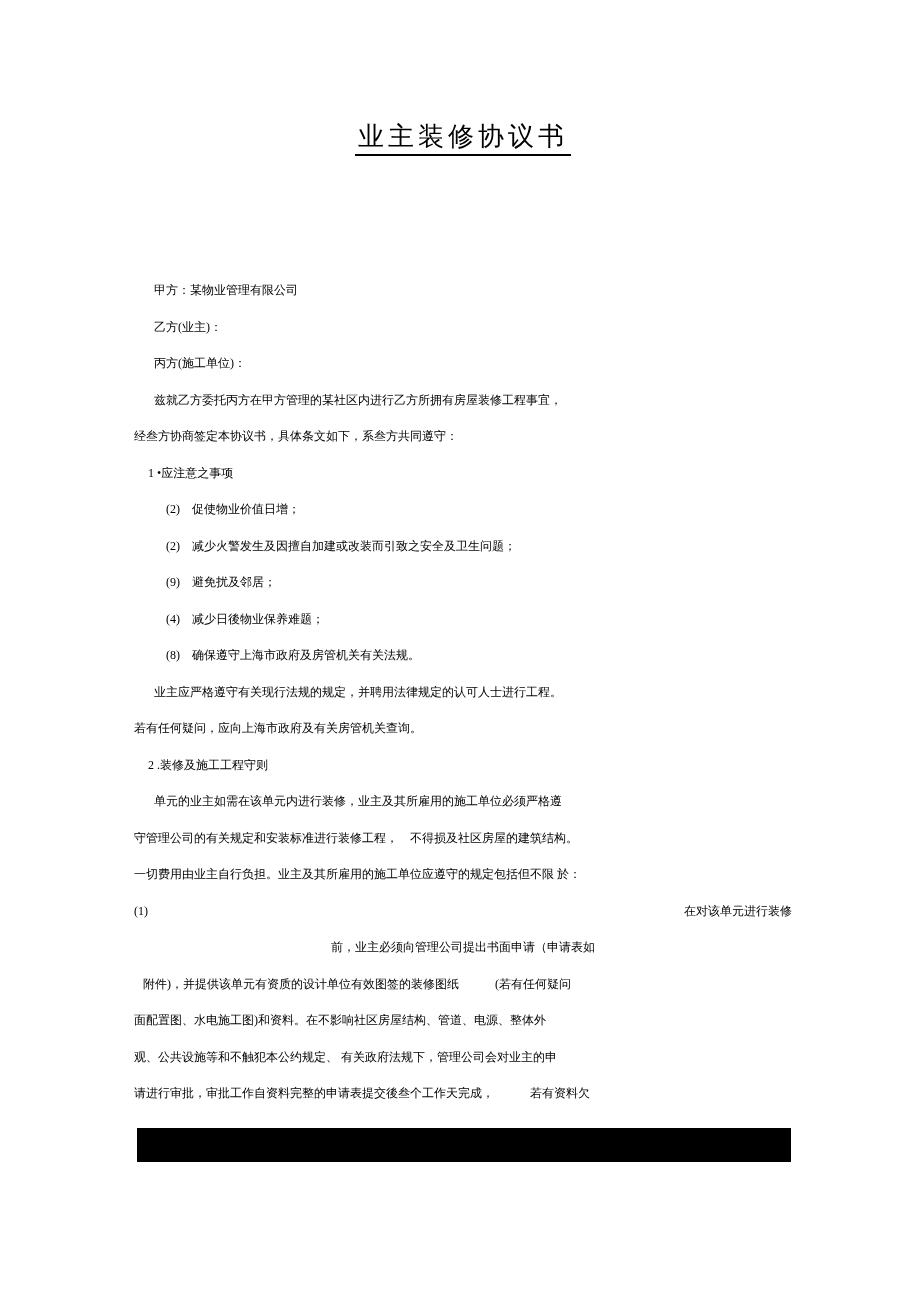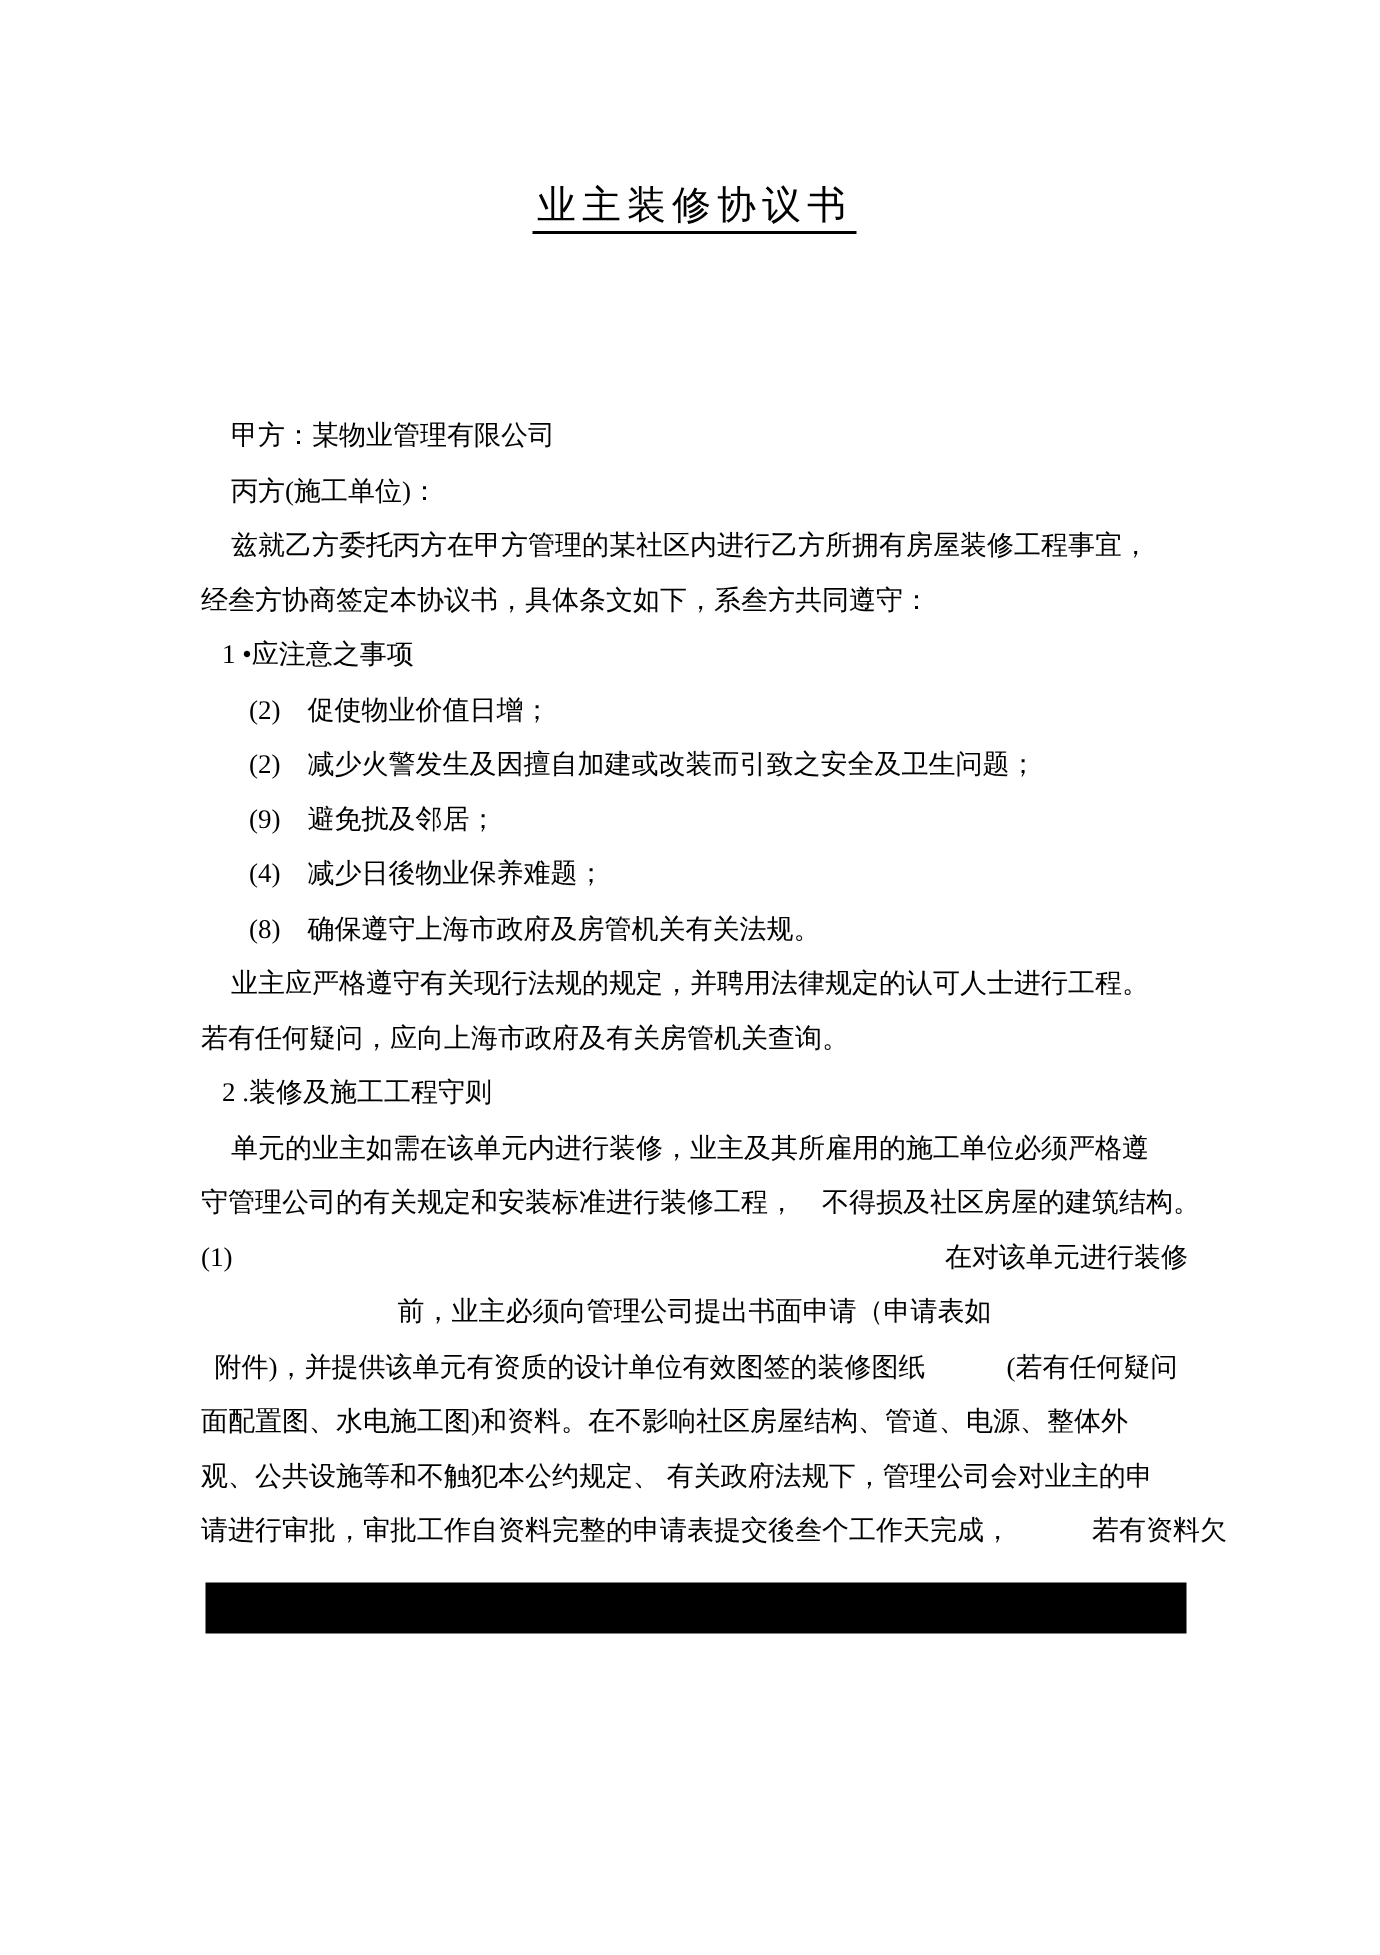--- a/index.html
+++ b/index.html
@@ -28,21 +28,21 @@
     font-weight:400;
   }
   .doc-title span {
     border-bottom:2px solid #000;
     padding:0 3px 3px 3px;
   }
   .lines { margin-top:114px; }
   .line {
     height:36.5px;
     line-height:36.5px;
-    font-size:18px;
+    font-size:12px;
     white-space:pre;
   }
   .p         { padding-left:0; }
   .p-indent  { padding-left:20px; }
   .p-sindent { padding-left:9px; }
   .heading   { padding-left:14px; }
   .item      { padding-left:32px; }
   .center    { text-align:center; }
   .split     { display:flex; justify-content:space-between; }
   .black-bar {
@@ -56,34 +56,36 @@
 </head>
 <body>
 
 <div class="page">
   <div class="content">
     <div class="doc-title">
       <span>业主装修协议书</span>
     </div>
     <div class="lines">
         <div class="line p-indent">甲方：某物业管理有限公司</div>
+        <div class="line p-indent">乙方(业主)：</div>
         <div class="line p-indent">丙方(施工单位)：</div>
         <div class="line p-indent">兹就乙方委托丙方在甲方管理的某社区内进行乙方所拥有房屋装修工程事宜，</div>
         <div class="line p">经叁方协商签定本协议书，具体条文如下，系叁方共同遵守：</div>
         <div class="line heading">1 •应注意之事项</div>
         <div class="line item">(2)　促使物业价值日增；</div>
         <div class="line item">(2)　减少火警发生及因擅自加建或改装而引致之安全及卫生问题；</div>
         <div class="line item">(9)　避免扰及邻居；</div>
         <div class="line item">(4)　减少日後物业保养难题；</div>
         <div class="line item">(8)　确保遵守上海市政府及房管机关有关法规。</div>
         <div class="line p-indent">业主应严格遵守有关现行法规的规定，并聘用法律规定的认可人士进行工程。</div>
         <div class="line p">若有任何疑问，应向上海市政府及有关房管机关查询。</div>
         <div class="line heading">2 .装修及施工工程守则</div>
         <div class="line p-indent">单元的业主如需在该单元内进行装修，业主及其所雇用的施工单位必须严格遵</div>
         <div class="line p">守管理公司的有关规定和安装标准进行装修工程，　不得损及社区房屋的建筑结构。</div>
+        <div class="line p">一切费用由业主自行负担。业主及其所雇用的施工单位应遵守的规定包括但不限 於：</div>
         <div class="line split"><span>(1)</span><span>在对该单元进行装修</span></div>
         <div class="line center">前，业主必须向管理公司提出书面申请（申请表如</div>
         <div class="line p-sindent">附件)，并提供该单元有资质的设计单位有效图签的装修图纸　　　(若有任何疑问</div>
         <div class="line p">面配置图、水电施工图)和资料。在不影响社区房屋结构、管道、电源、整体外</div>
         <div class="line p">观、公共设施等和不触犯本公约规定、 有关政府法规下，管理公司会对业主的申</div>
         <div class="line p">请进行审批，审批工作自资料完整的申请表提交後叁个工作天完成，　　　若有资料欠</div>
       </div>
     <div class="black-bar"></div>
   </div>
 </div>

